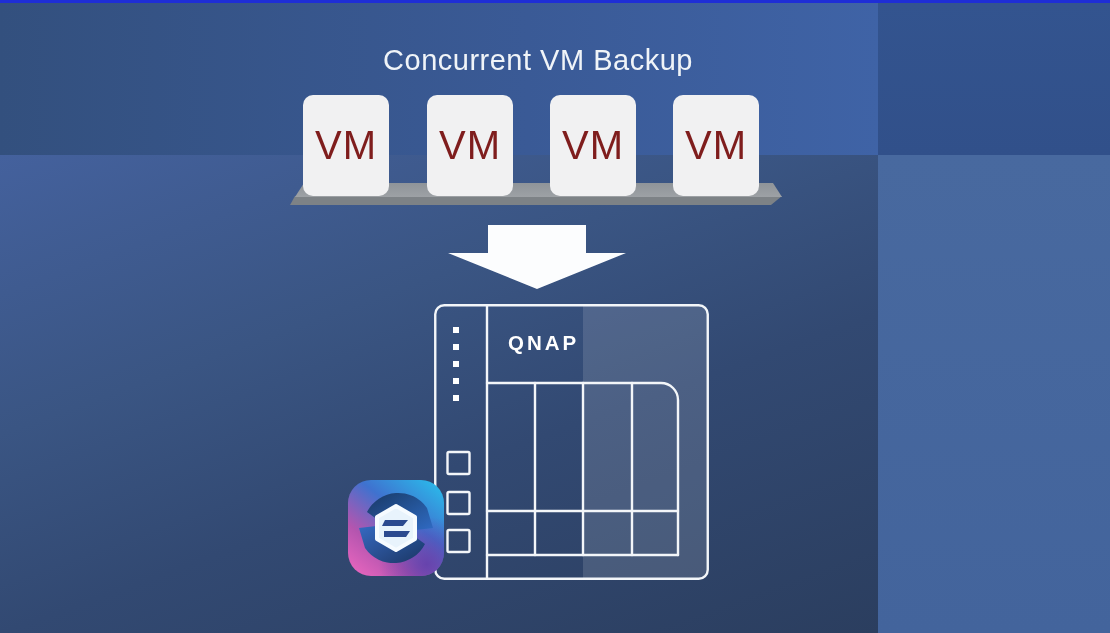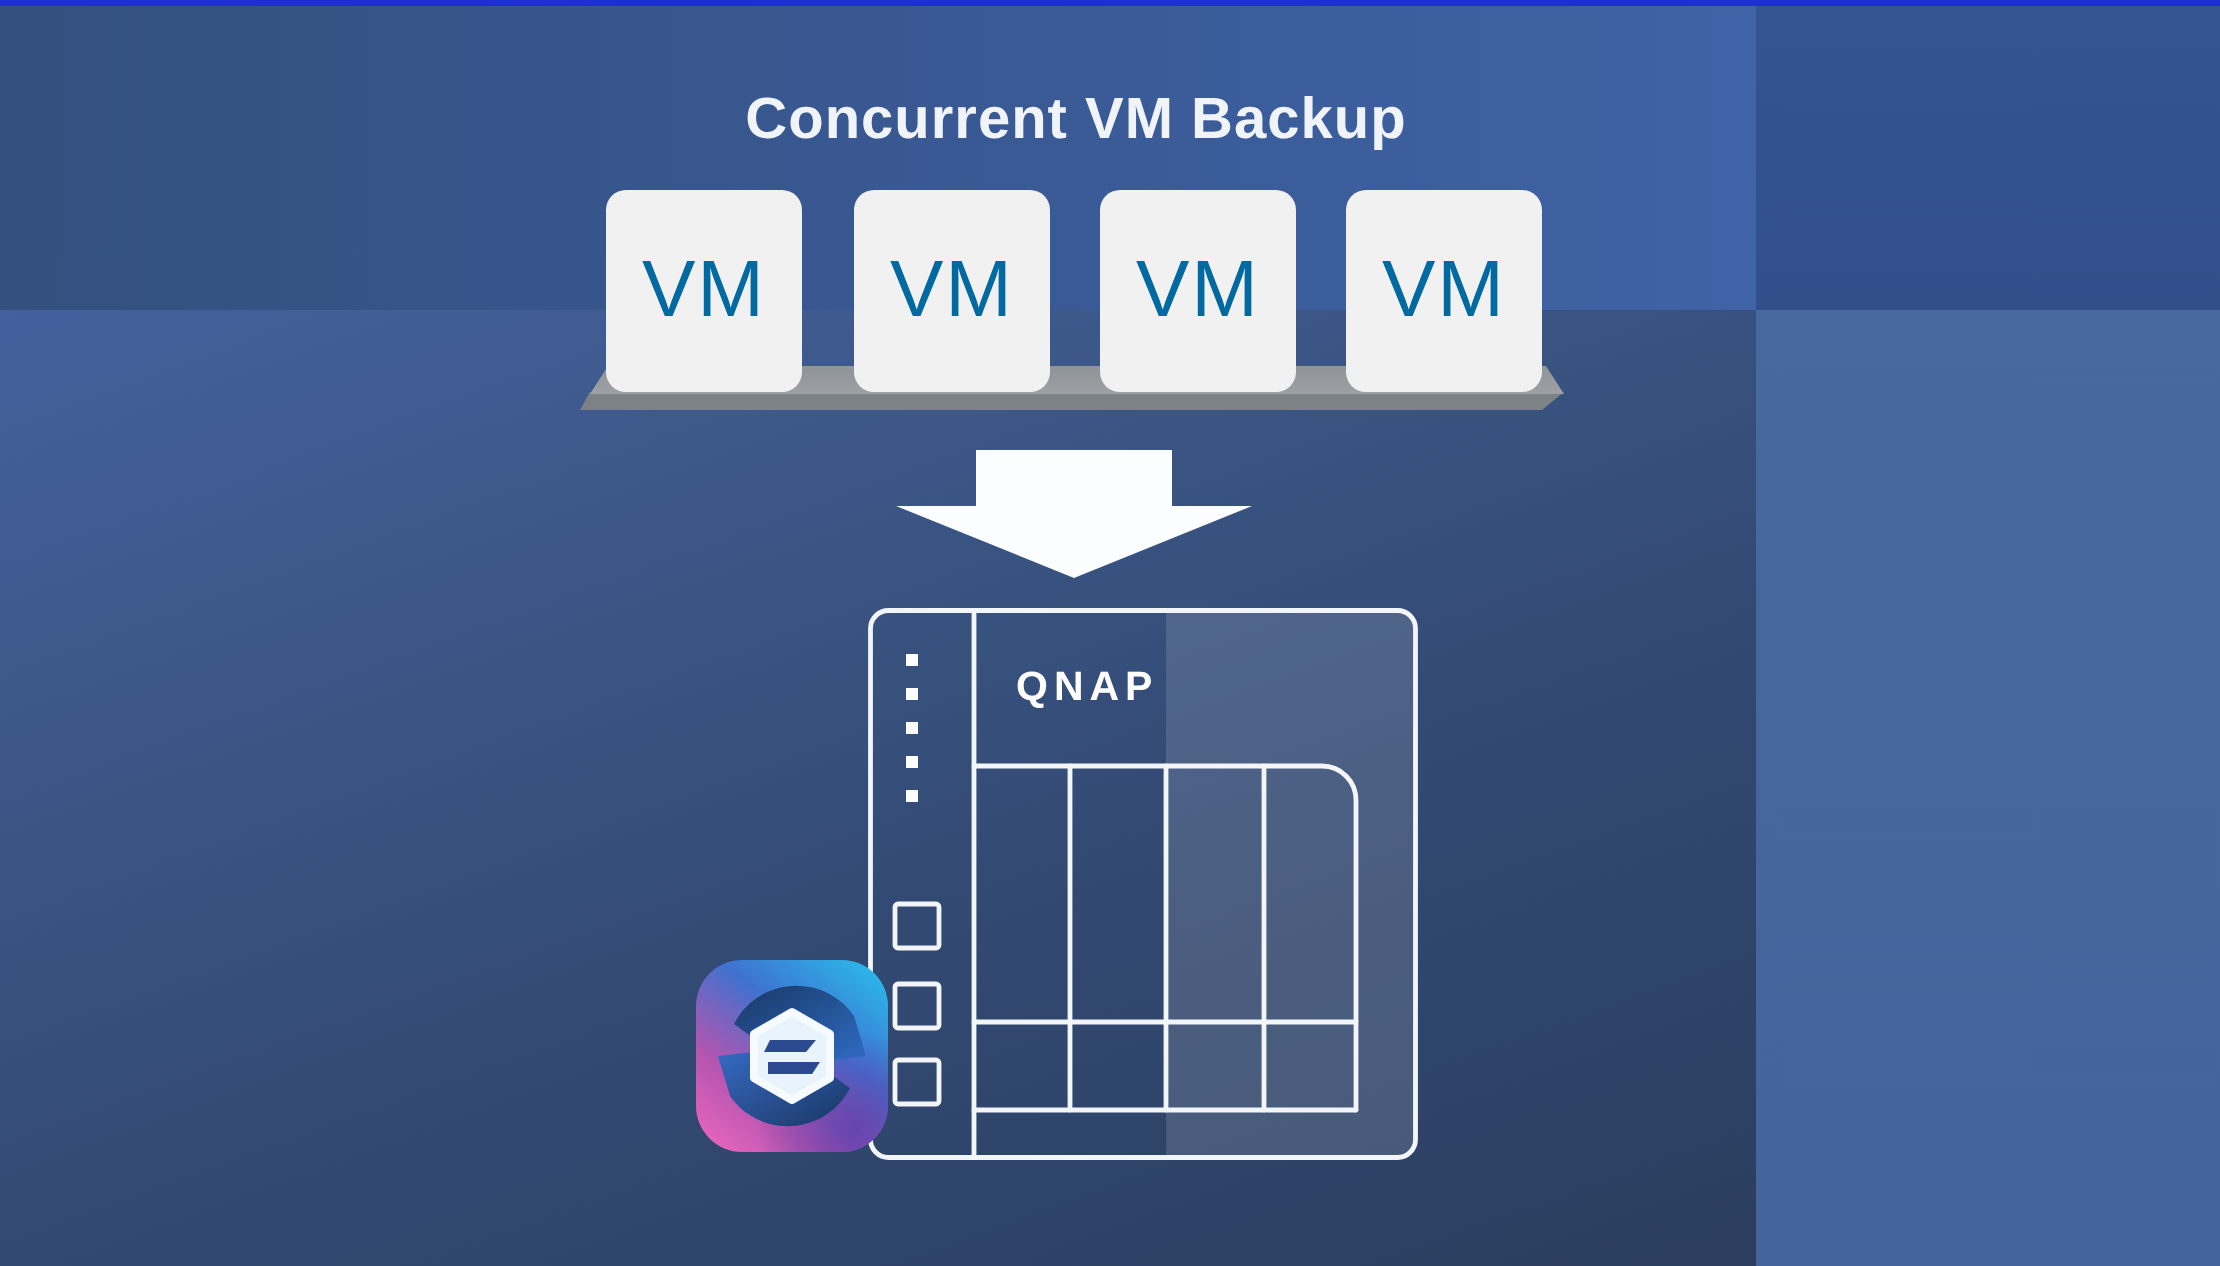--- a/index.html
+++ b/index.html
@@ -15,29 +15,29 @@
     background:linear-gradient(to right,#33507e 0%,#3a5a96 60%,#3f63a6 100%);}
   #bg-top-right{left:878px;top:3px;width:232px;height:152px;
     background:linear-gradient(to bottom,#33548f,#31508a);}
   #bg-bottom-left{left:0;top:155px;width:878px;height:478px;
     background:linear-gradient(160deg,#44619d 0%,#3a5583 35%,#324972 60%,#2b3e5f 100%);}
   #bg-bottom-right{left:878px;top:155px;width:232px;height:478px;
     background:linear-gradient(to bottom,#48699f 0%,#43649c 100%);}
   
   #title{
     position:absolute;left:288px;top:43px;width:500px;height:34px;
-    text-align:center;font-size:29px;font-weight:700;color:#f0f4f8;
+    text-align:center;font-size:29px;font-weight:400;color:#f0f4f8;
     letter-spacing:0.5px;line-height:34px;white-space:nowrap;
   }
   
   .vm-box{
-    position:absolute;top:95px;width:98px;height:101px;border-radius:10px;
+    position:absolute;top:95px;width:86px;height:101px;border-radius:10px;
     background:#f1f1f2;z-index:3;
     text-align:center;line-height:101px;
-    font-size:40px;color:#0369a1;letter-spacing:1px;font-weight:400;
+    font-size:40px;color:#7f1d1d;letter-spacing:1px;font-weight:400;
   }
   #vm-1{left:303px;} #vm-2{left:427px;} #vm-3{left:550px;} #vm-4{left:673px;}
   #bar-top{
     position:absolute;left:290px;top:183px;width:499px;height:14px;z-index:2;
     background:linear-gradient(180deg,#8f9499 0%,#9da1a5 100%);
     clip-path:polygon(14px 0,483px 0,492px 14px,5px 14px);
   }
   #bar-shadow{
     position:absolute;left:290px;top:196px;width:499px;height:9px;z-index:1;
     background:#7d8286;

